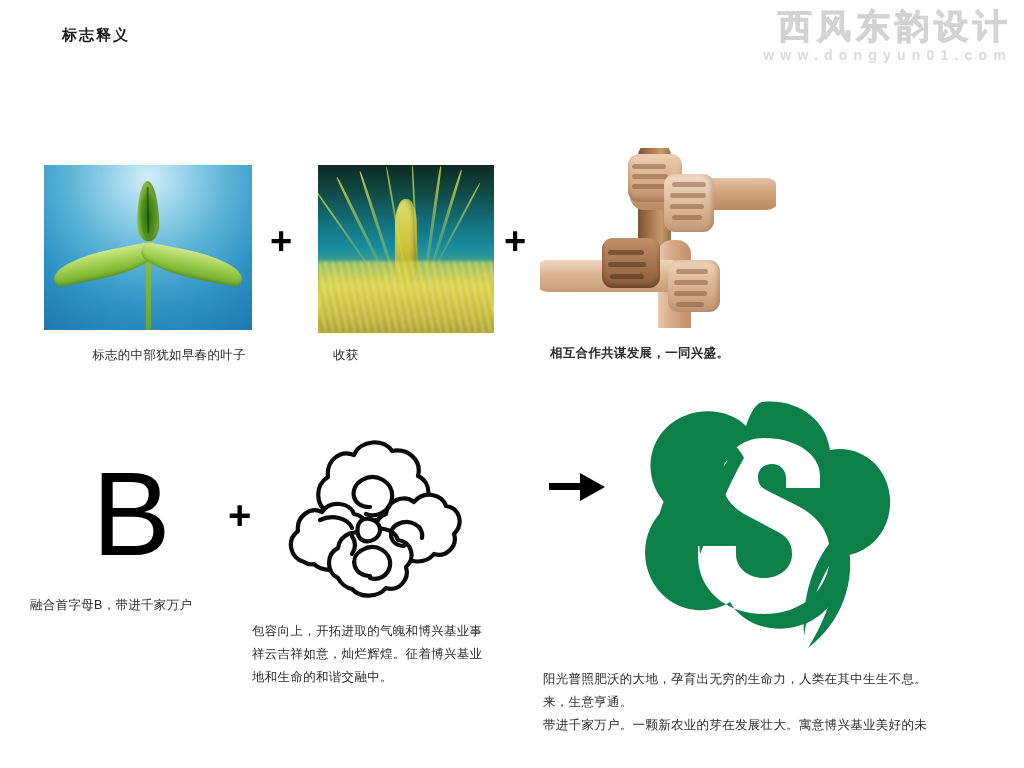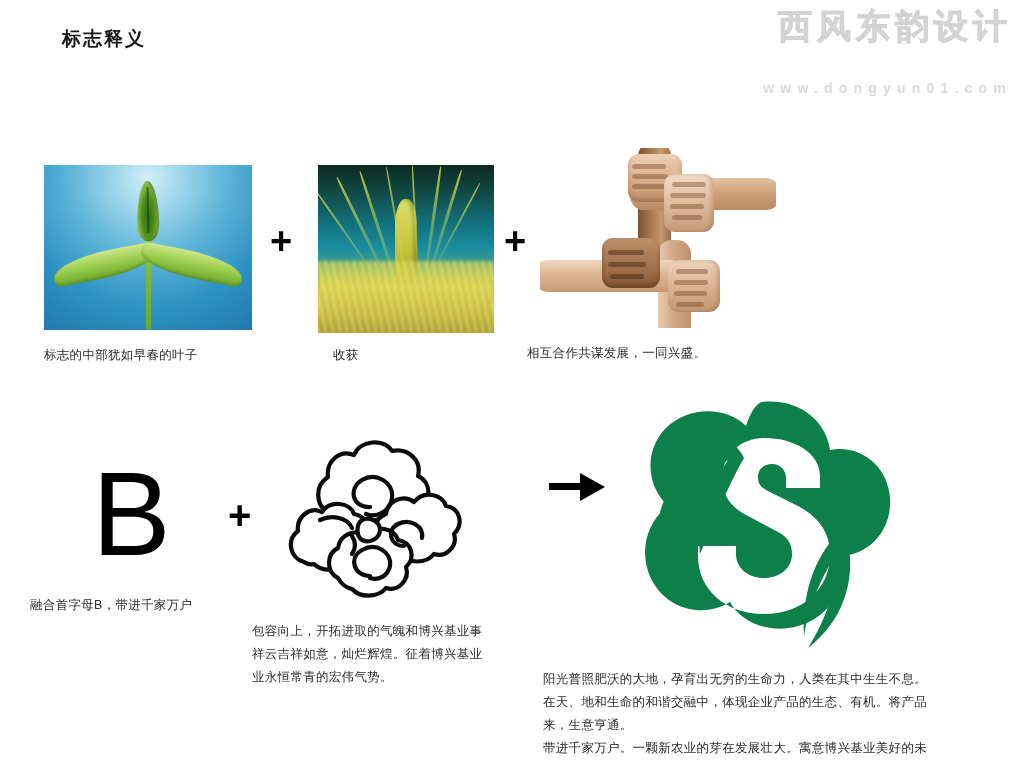--- a/index.html
+++ b/index.html
@@ -9,39 +9,39 @@
     font-family:"Liberation Sans","DejaVu Sans",sans-serif;
     color:#231f20;
     overflow:hidden;
     position:relative;
   }
   .page{position:absolute;inset:0;}
 
   
   .page-title{
     position:absolute;left:62px;top:26px;
-    font-size:19px;font-weight:bold;letter-spacing:2px;
+    font-size:15px;font-weight:bold;letter-spacing:2px;
     color:#1a1a1a;
   }
   .watermark{
     position:absolute;right:12px;top:6px;
     width:330px;height:66px;
     opacity:1;
     pointer-events:none;
   }
   .wm-logo{
     font-size:34px;font-weight:bold;letter-spacing:5px;
     color:#dcdcdc;
     text-align:right;
     line-height:40px;
     -webkit-text-stroke:1px #d2d2d2;
   }
   .wm-url{
     font-size:14px;font-weight:bold;letter-spacing:6.2px;
-    color:#d9d9d9;text-align:right;line-height:18px;margin-top:33px;
+    color:#d9d9d9;text-align:right;line-height:18px;
   }
 
   
   .caption{
     position:absolute;
     font-size:12.5px;
     line-height:21px;
     color:#2b2b2b;
     letter-spacing:0.3px;
   }
@@ -177,21 +177,21 @@
     <div class="wm-logo">西风东韵设计</div>
     <div class="wm-url">www.dongyun01.com</div>
   </div>
 
   <div class="photo" id="img-seedling">
     <div class="seed-stem"></div>
     <div class="leaf leaf-l"></div>
     <div class="leaf leaf-r"></div>
     <div class="seed-bud"></div>
   </div>
-  <div class="caption" style="left:44px;top:345px;width:250px;">标志的中部犹如早春的叶子</div>
+  <div class="caption" style="left:44px;top:345px;width:250px;text-align:center;">标志的中部犹如早春的叶子</div>
 
   <div class="plus" style="left:270px;top:222px;font-size:38px;">+</div>
 
   <div class="photo" id="img-wheat">
     <div class="wheat-stalk"></div>
     <div class="wheat-head"></div>
     <div class="wheat-field"></div>
     <div class="wheat-sky-ray" style="left:70px;top:0;width:3px;height:120px;transform:rotate(-26deg);"></div>
     <div class="wheat-sky-ray" style="left:80px;top:0;width:3px;height:128px;transform:rotate(-18deg);"></div>
     <div class="wheat-sky-ray" style="left:90px;top:0;width:2px;height:130px;transform:rotate(-10deg);"></div>
@@ -226,21 +226,21 @@
       <div class="finger" style="left:6px;top:24px;width:38px;background:rgba(60,35,20,.45)"></div>
       <div class="finger" style="left:8px;top:36px;width:34px;background:rgba(60,35,20,.45)"></div>
     </div>
     <div class="grip grip-4">
       <div class="finger" style="left:8px;top:9px;width:32px;"></div>
       <div class="finger" style="left:6px;top:20px;width:34px;"></div>
       <div class="finger" style="left:6px;top:31px;width:33px;"></div>
       <div class="finger" style="left:8px;top:42px;width:28px;"></div>
     </div>
   </div>
-  <div class="caption" style="left:527px;top:343px;width:400px;">相互合作共谋发展，一同兴盛。</div>
+  <div class="caption" style="left:550px;top:343px;width:400px;font-weight:bold;">相互合作共谋发展，一同兴盛。</div>
 
   <div class="letterB">B</div>
   <div class="caption" style="left:30px;top:595px;width:300px;">融合首字母B，带进千家万户</div>
 
   <div class="plus" style="left:228px;top:495px;font-size:40px;">+</div>
 
   <svg id="cloud-svg" width="218" height="190" viewBox="0 0 218 190">
     <g fill="#ffffff" stroke="#0b0b0b" stroke-width="4.2" stroke-linecap="round" stroke-linejoin="round">
 
       <path d="M76 88 C64 82 62 62 76 53 C74 37 88 25 102 31
@@ -289,21 +289,21 @@
 
       <path d="M68 96 C80 90 96 94 100 104"></path>
 
       <path d="M100 112 C104 118 104 124 100 130"></path>
     </g>
   </svg>
 
   <div class="caption" style="left:252px;top:620px;width:300px;line-height:23px;">
     <div>包容向上，开拓进取的气魄和博兴基业事</div>
     <div>祥云吉祥如意，灿烂辉煌。征着博兴基业</div>
-    <div>业永恒常青的宏伟气势。</div>
+    <div>地和生命的和谐交融中。</div>
   </div>
 
   <svg id="arrow-svg" width="58" height="34" viewBox="0 0 58 34">
     <rect x="1" y="13" width="36" height="7" fill="#000"></rect>
     <polygon points="32,3 57,17 32,31" fill="#000"></polygon>
   </svg>
 
   <svg id="logo-svg" width="290" height="270" viewBox="0 0 290 270">
     <g fill="#0d8049">
 
@@ -353,18 +353,17 @@
                C244 186 230 226 196 252
                C216 220 226 188 224 158
                C208 184 196 212 192 240
                C190 198 202 166 220 144
                C226 142 232 142 236 146 Z"></path>
     </g>
   </svg>
 
   <div class="caption" style="left:543px;top:668px;width:470px;line-height:23px;">
     <div>阳光普照肥沃的大地，孕育出无穷的生命力，人类在其中生生不息。</div>
-    <div>在天、地和生命的和谐交融中，体现企业产品的生态、有机。将产品</div>
     <div>来，生意亨通。</div>
     <div>带进千家万户。一颗新农业的芽在发展壮大。寓意博兴基业美好的未</div>
   </div>
 
 </div>
 
 </body></html>

